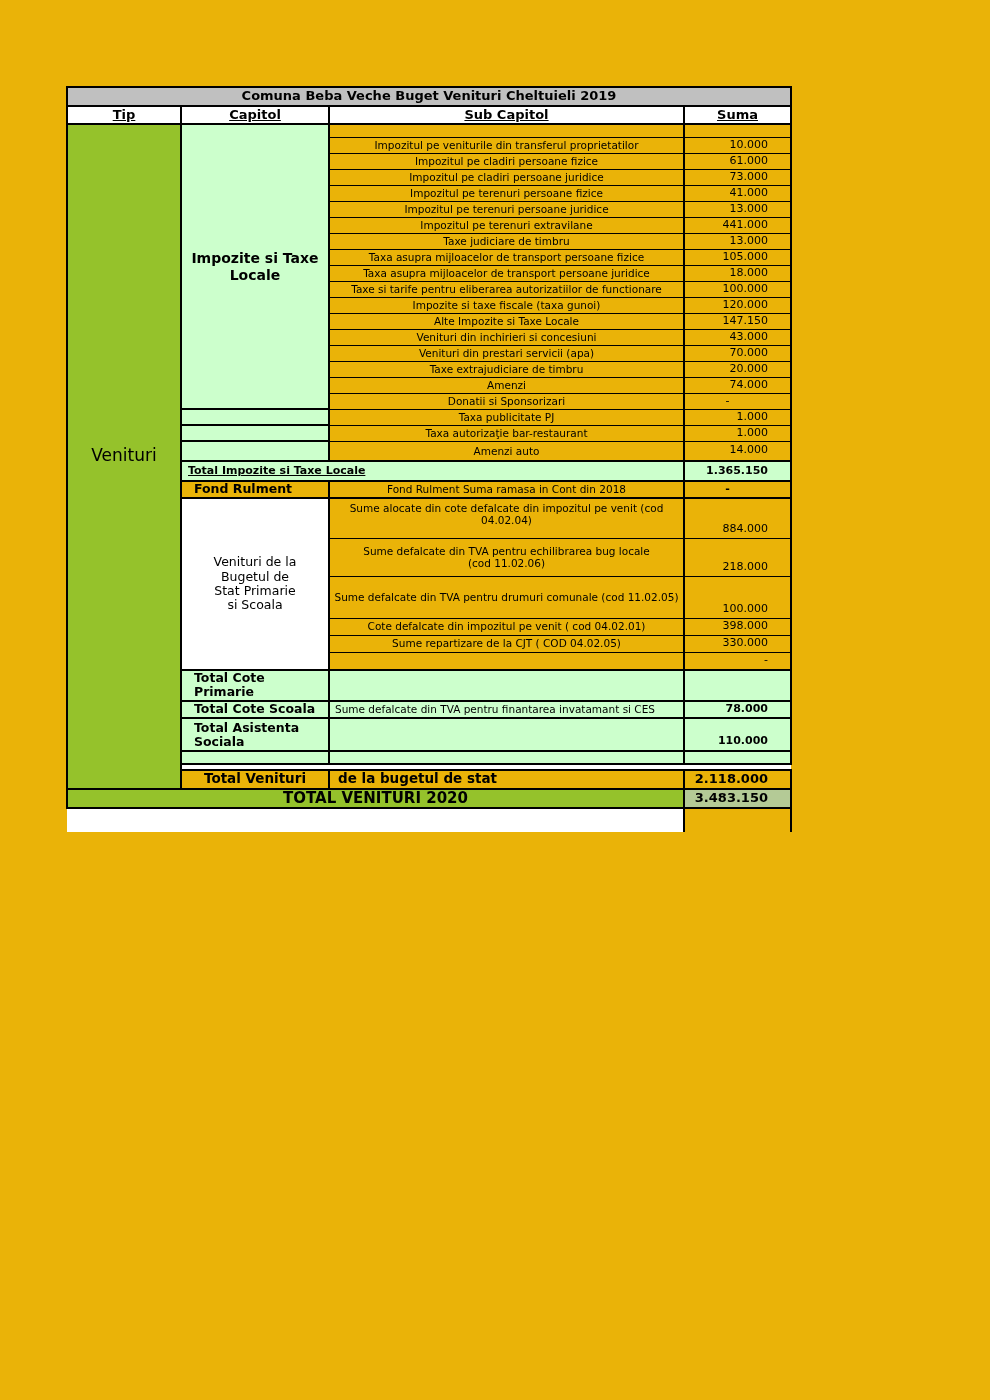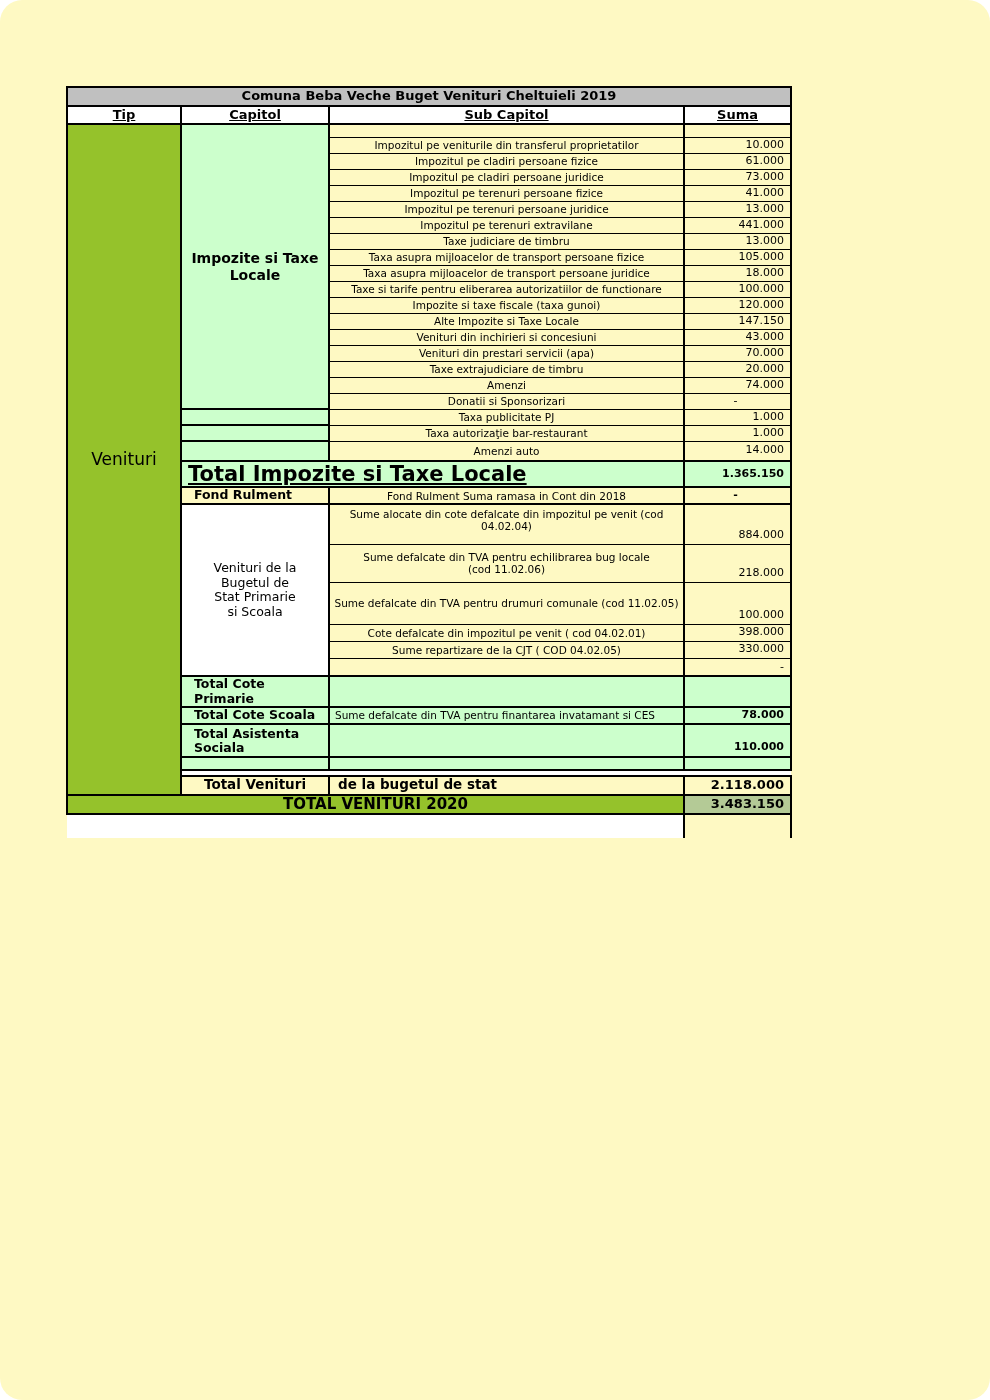--- a/index.html
+++ b/index.html
@@ -1,35 +1,35 @@
 <!DOCTYPE html>
 <html style="--bright-green: #95c22b; --pale-green: #ccffcc; --sage-green: #b4ca96; --header-gray: #c0c0c0;"><head>
 <meta charset="utf-8">
 <style>
   html,body{margin:0;padding:0;background:#fff;}
-  .page{position:relative;width:990px;height:1400px;background:#fef9c3;overflow:hidden;
-        font-family:"DejaVu Sans","Liberation Sans",sans-serif;color:#000;border-radius:22px;}
+  .page{position:relative;width:990px;height:1400px;background:#eab308;overflow:hidden;
+        font-family:"DejaVu Sans","Liberation Sans",sans-serif;color:#000;}
   table.budget{position:absolute;left:66px;top:86px;border-collapse:collapse;table-layout:fixed;width:724px;}
   td{border:1px solid #000;padding:0 2px;font-size:10.5px;line-height:1.15;vertical-align:middle;
      overflow:hidden;}
   
   .b2l{border-left:2px solid #000;} .b2r{border-right:2px solid #000;}
   .b2t{border-top:2px solid #000;} .b2b{border-bottom:2px solid #000;}
   .title-cell{background:var(--header-gray);text-align:center;font-weight:bold;font-size:13px;
               border:2px solid #000;}
   .th{font-weight:bold;font-size:13px;text-align:center;text-decoration:underline;
       border:2px solid #000;background:#fff;}
   .tip-cell{background:var(--bright-green);text-align:center;vertical-align:middle;font-size:17px;
             border:2px solid #000;}
   .cap-impozite{background:var(--pale-green);font-weight:bold;font-size:14px;text-align:center;
                 vertical-align:middle;border:2px solid #000;}
   .sub{text-align:center;}
-  .suma{text-align:right;padding-right:6px;font-size:11px;}
+  .suma{text-align:right;padding-right:22px;font-size:11px;}
   .green-cap{background:var(--pale-green);border-top:2px solid #000;border-bottom:2px solid #000;}
-  .total-label{background:var(--pale-green);font-weight:bold;font-size:21px;text-decoration:underline;
+  .total-label{background:var(--pale-green);font-weight:bold;font-size:11px;text-decoration:underline;
                text-align:left;padding-left:6px;border:2px solid #000;}
   .pale{background:var(--pale-green);}
   .bold{font-weight:bold;}
   .center{text-align:center;}
   .cap-left{font-weight:bold;font-size:12.5px;text-align:left;padding-left:12px;border:2px solid #000;}
   .stat-cap{font-weight:normal;font-size:12.5px;text-align:center;vertical-align:middle;
             border:2px solid #000;background:#fff;padding:0 31px;}
   .vtop{vertical-align:top;padding-top:3px;}
   .vbot{vertical-align:bottom;padding-bottom:2px;}
   .nob{border:none;background:#fff;}

